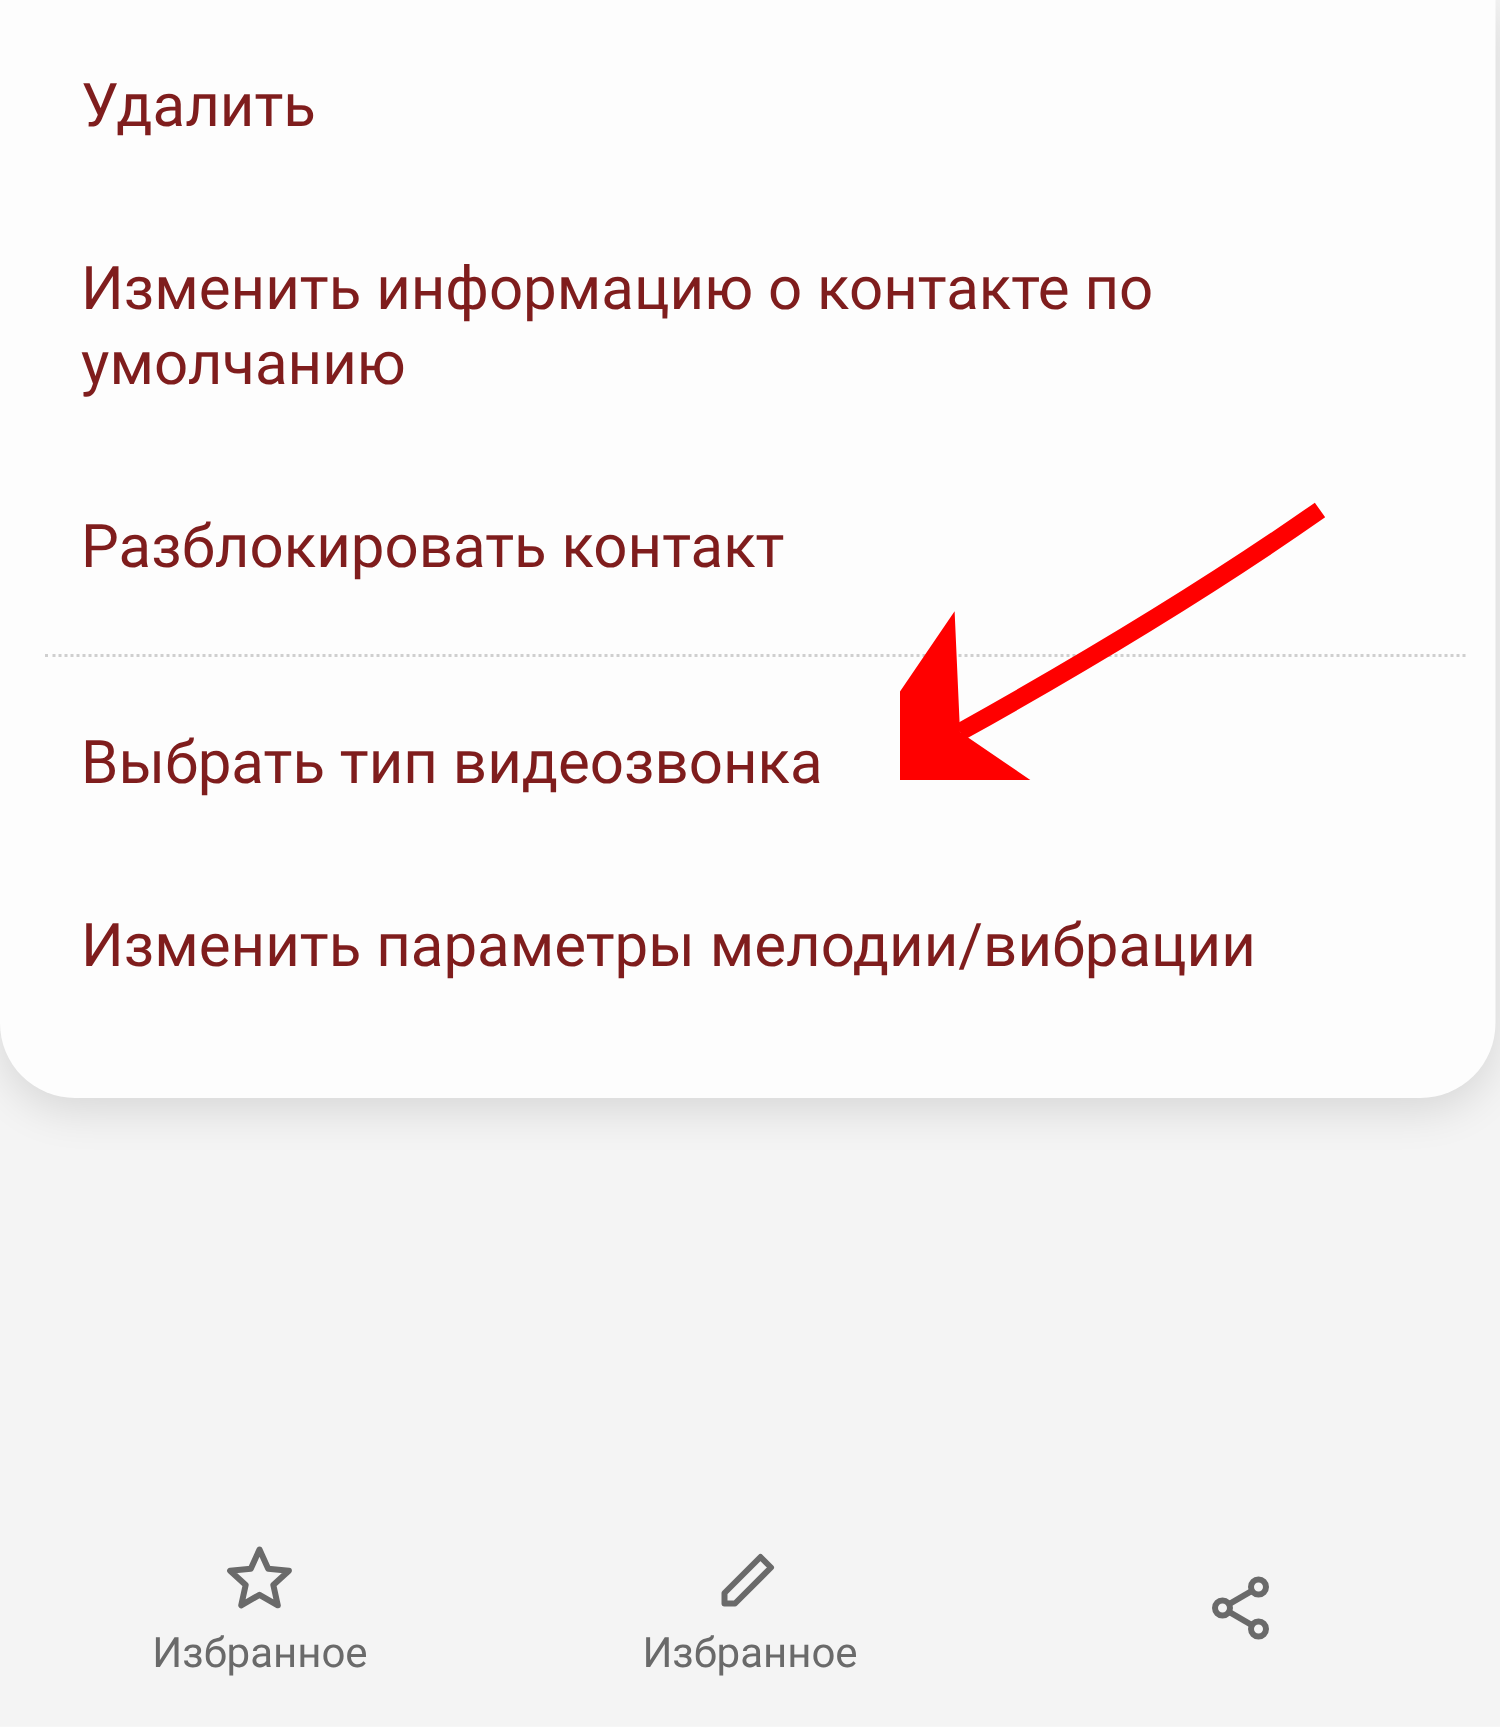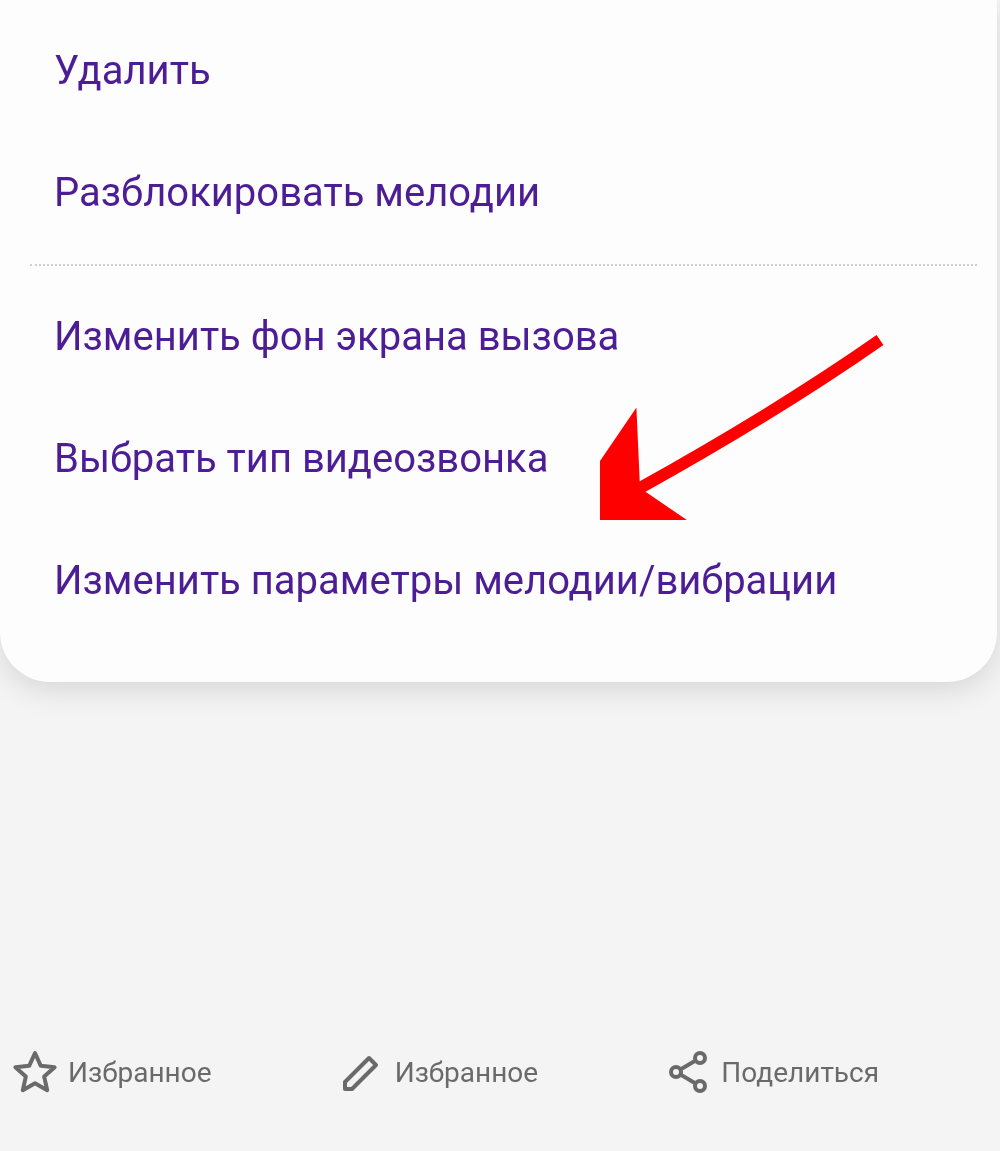--- a/index.html
+++ b/index.html
@@ -16,21 +16,21 @@
     left: 0;
     right: 3px;
     background: #fdfdfd;
     border-radius: 0 0 50px 50px;
     box-shadow: 0 8px 30px rgba(0,0,0,0.12);
     padding: 10px 0 40px 0;
   }
   .menu-item {
     padding: 36px 54px;
     font-size: 40px;
-    color: #4c1d95;
+    color: #7f1d1d;
     line-height: 1.25;
     cursor: pointer;
     font-weight: 400;
   }
   .divider {
     border: none;
     border-top: 2px dotted #cfcfcf;
     margin: 10px 20px 10px 30px;
   }
   .arrow {
@@ -44,44 +44,44 @@
     right: 0;
     height: 150px;
     display: flex;
     justify-content: space-around;
     align-items: center;
     padding: 0 10px 8px 10px;
     background: #f4f4f4;
   }
   .bar-item {
     display: flex;
-    flex-direction: row;
+    flex-direction: column;
     align-items: center;
     gap: 8px;
     color: #6a6a6a;
     cursor: pointer;
     flex: 1;
   }
   .bar-label {
     font-size: 28px;
     color: #6a6a6a;
   }
   .bar-icon { width: 50px; height: 50px; display:flex; align-items:center; justify-content:center; }
   .bar-icon svg { width: 48px; height: 48px; stroke: #6a6a6a; fill: none; stroke-width: 2; }
   .dots { display:flex; flex-direction:column; gap:8px; align-items:center; justify-content:center; height:48px;}
   .dots span { width:7px; height:7px; border-radius:50%; background:#6a6a6a; display:block;}
 </style>
 </head>
 <body>
 
 <div class="menu-card">
   <div class="menu-item">Удалить</div>
-  <div class="menu-item">Разблокировать мелодии</div>
+  <div class="menu-item">Изменить информацию о контакте по умолчанию</div>
+  <div class="menu-item">Разблокировать контакт</div>
   <hr class="divider">
-  <div class="menu-item">Изменить фон экрана вызова</div>
   <div class="menu-item">Выбрать тип видеозвонка</div>
   <div class="menu-item">Изменить параметры мелодии/вибрации</div>
 </div>
 
 <svg class="arrow" style="left:600px; top:320px;" width="320" height="200" viewBox="0 0 320 200">
   <defs>
     <marker id="ahead" markerWidth="12" markerHeight="12" refX="3" refY="6" orient="auto">
       <path d="M0,0 L12,6 L0,12 L3,6 Z" fill="#ff0000"></path>
     </marker>
   </defs>
@@ -108,15 +108,14 @@
   <div class="bar-item">
     <span class="bar-icon">
       <svg viewBox="0 0 24 24">
         <circle cx="18" cy="5" r="2.5"></circle>
         <circle cx="6" cy="12" r="2.5"></circle>
         <circle cx="18" cy="19" r="2.5"></circle>
         <line x1="8.2" y1="10.7" x2="15.8" y2="6.3"></line>
         <line x1="8.2" y1="13.3" x2="15.8" y2="17.7"></line>
       </svg>
     </span>
-    <span class="bar-label">Поделиться</span>
   </div>
 </div>
 
 </body></html>

